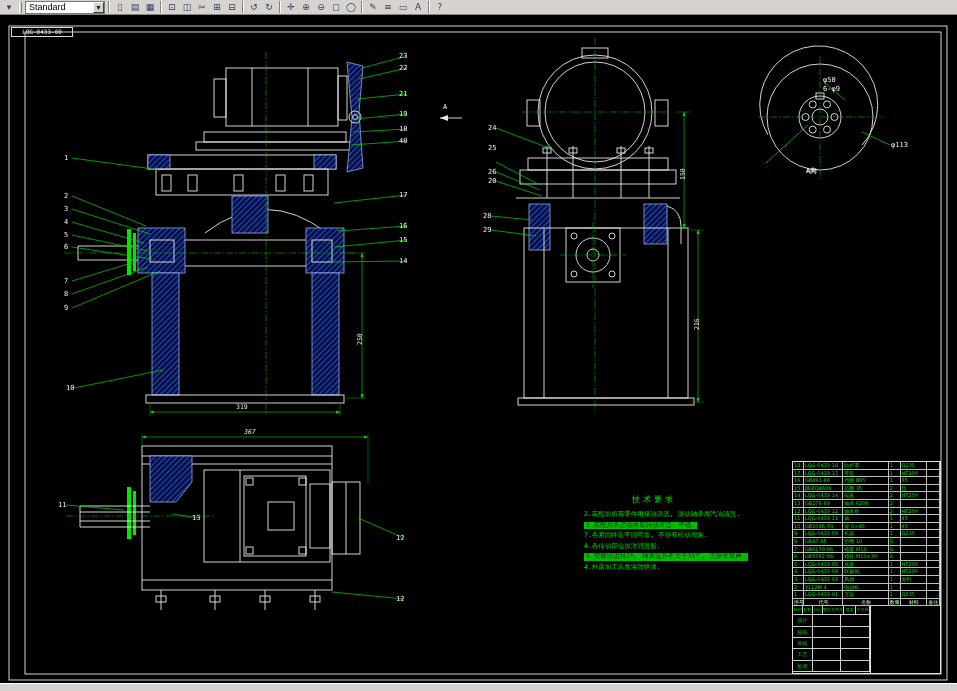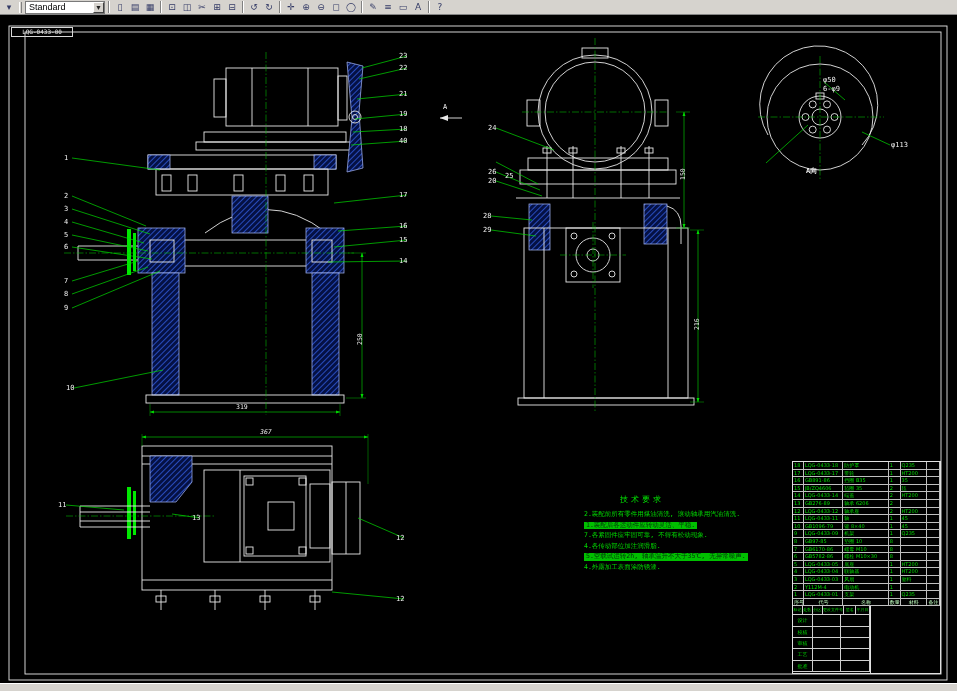--- a/index.html
+++ b/index.html
@@ -28,21 +28,21 @@
   .overlay{position:absolute;inset:0;pointer-events:none}
   .callout{position:absolute;color:#f2f2f2;font:7px "DejaVu Sans Mono",monospace}
   .dim{position:absolute;color:#eaeaea;font:6.5px "DejaVu Sans Mono",monospace;white-space:nowrap}
   .dim.rot{transform:rotate(-90deg);transform-origin:left top}
   .lbl{position:absolute;color:#f2f2f2;font:7px "DejaVu Sans Mono",monospace;white-space:nowrap}
   .dwg-no{position:absolute;left:11px;top:27px;width:62px;height:10px;border:1px solid #d8d8d8;
     color:#e8e8e8;font:6px "DejaVu Sans Mono",monospace;line-height:8px;text-align:center;overflow:hidden}
   
   .notes{position:absolute;left:584px;top:494px;width:198px;color:#00dc00;
     font:6.5px "DejaVu Sans Mono",monospace}
-  .notes-title{font-size:8px;letter-spacing:3px;margin-left:36px;margin-bottom:6px;color:#00e800}
+  .notes-title{font-size:8px;letter-spacing:3px;margin-left:48px;margin-bottom:6px;color:#00e800}
   .note-line{margin-bottom:3px;line-height:7.5px}
   .note-line.hl{background:#00bf00;color:#00330a;display:table;padding:0 2px}
   
   .tblock{position:absolute;left:792px;top:461px;width:149px;height:213px;border:1px solid #e0e0e0;background:#000}
   .bom-row{display:flex;height:7.6px;border-bottom:1px solid rgba(225,225,225,.85)}
   .bom-cell{border-right:1px solid rgba(225,225,225,.85);font-size:5px;color:#00dc00;
     overflow:hidden;line-height:7px;padding-left:1px;white-space:nowrap}
   .bom-row.hdr .bom-cell{color:#bfffbf;text-align:center}
   .tb-bottom{display:flex;height:67px}
   .tb-left{width:78px;border-right:1px solid #e0e0e0}
@@ -284,32 +284,32 @@
       <span class="callout" style="left: 399px; top: 64px;">22</span>
       <span class="callout" style="left: 399px; top: 90px;">21</span>
       <span class="callout" style="left: 399px; top: 110px;">19</span>
       <span class="callout" style="left: 399px; top: 125px;">18</span>
       <span class="callout" style="left: 399px; top: 137px;">40</span>
       <span class="callout" style="left: 399px; top: 191px;">17</span>
       <span class="callout" style="left: 399px; top: 222px;">16</span>
       <span class="callout" style="left: 399px; top: 236px;">15</span>
       <span class="callout" style="left: 399px; top: 257px;">14</span>
       <span class="callout" style="left: 488px; top: 124px;">24</span>
-      <span class="callout" style="left: 488px; top: 172px; margin-left: 17px;">25</span>
+      <span class="callout" style="left: 488px; top: 144px;">25</span>
       <span class="callout" style="left: 488px; top: 168px;">26</span>
       <span class="callout" style="left: 488px; top: 177px;">20</span>
       <span class="callout" style="left: 483px; top: 212px;">28</span>
       <span class="callout" style="left: 483px; top: 226px;">29</span>
       <span class="callout" style="left: 58px; top: 501px;">11</span>
       <span class="callout" style="left: 192px; top: 514px;">13</span>
       <span class="callout" style="left: 396px; top: 534px;">12</span>
       <span class="callout" style="left: 396px; top: 595px;">12</span>
       <span class="dim" style="left: 236px; top: 403px;">319</span>
       <span class="dim rot" style="left: 356px; top: 345px;">250</span>
-      <span class="dim" style="left: 260px; top: 428px; font-style: italic;">367</span>
+      <span class="dim" style="left: 244px; top: 428px; font-style: italic;">367</span>
       <span class="dim rot" style="left: 693px; top: 330px;">216</span>
       <span class="dim rot" style="left: 679px; top: 180px;">150</span>
       <span class="lbl" style="left: 443px; top: 103px;">A</span>
       <span class="lbl" style="left: 806px; top: 166px; font-weight: bold;">A向</span>
       <span class="lbl" style="left: 823px; top: 76px;">φ50</span>
       <span class="lbl" style="left: 823px; top: 85px;">6-φ9</span>
       <span class="lbl" style="left: 891px; top: 141px;">φ113</span>
     </div>
 
   <div class="notes">

